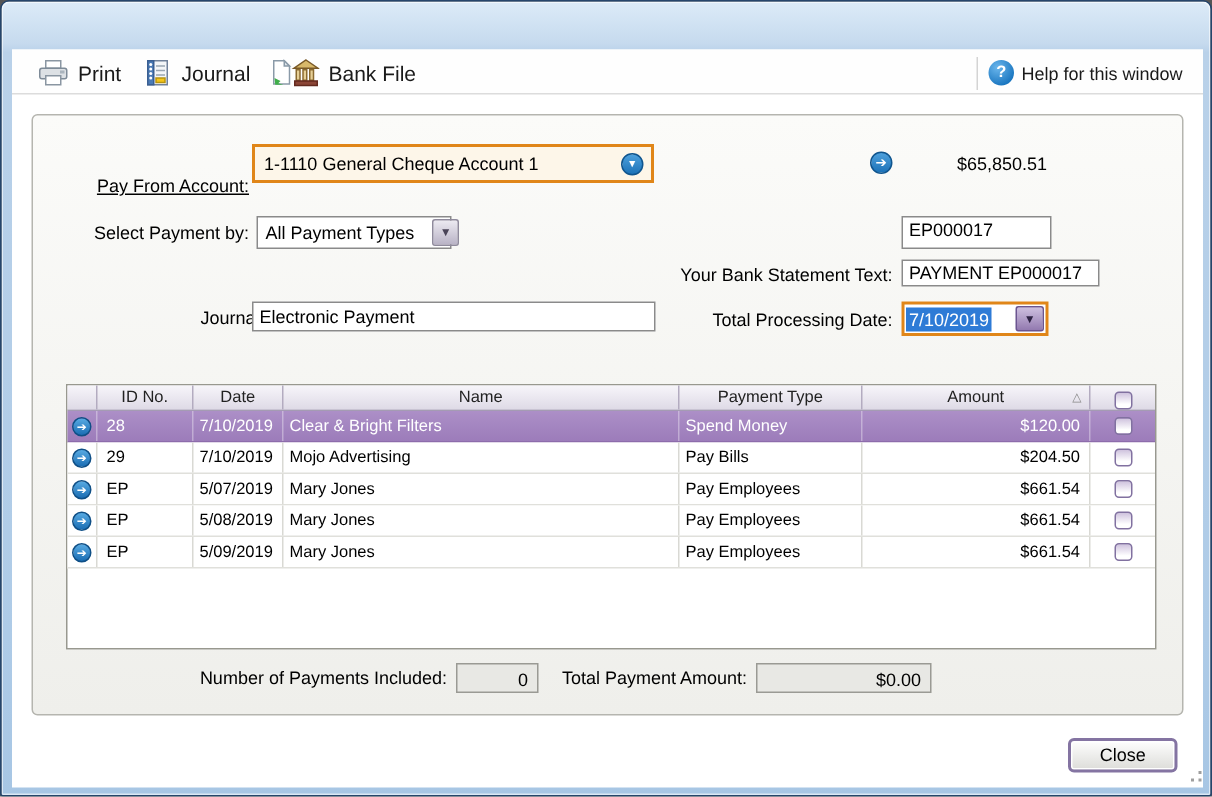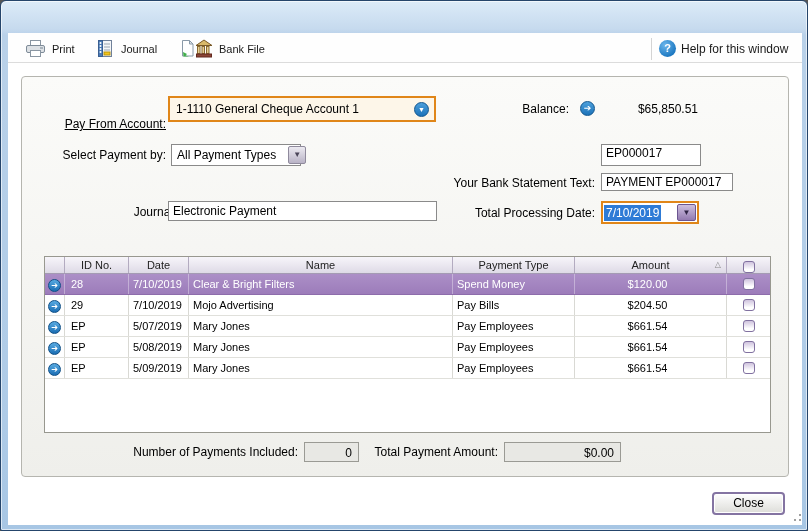--- a/index.html
+++ b/index.html
@@ -30,21 +30,21 @@
     background:linear-gradient(#f6bca8,#ea8c70 45%,#d5654b 50%,#e28a70);
     border-color:#993f2d; color:#fff; font-size:11px; font-weight:bold;
     text-align:center; line-height:17px; text-shadow:0 1px 1px rgba(0,0,0,.4);
   }
   .glyph-min { position:absolute; left:12px; bottom:4px; width:10px; height:3px; background:#3f5871; }
   .glyph-max { position:absolute; left:12px; top:5px; width:10px; height:8px; border:1px solid #3f5871; border-top-width:3px; }
   
   .client { position:absolute; left:7px; top:32px; width:794px; height:492px; background:#fff; }
   
   .toolbar { position:absolute; left:7px; top:32px; width:794px; height:30px; background:#fefefe; border-bottom:1px solid #dcdcdc; }
-  .tool-item { position:absolute; top:0; height:29px; display:flex; align-items:center; gap:6px; font-size:11px; color:#1a1a1a; padding:0 4px; cursor:default; }
+  .tool-item { position:absolute; top:0; height:29px; display:flex; align-items:center; gap:6px; font-size:14px; color:#1a1a1a; padding:0 4px; cursor:default; }
   .tool-print { left:20px; } .tool-journal { left:90px; } .tool-bankfile { left:176px; }
   .help-sep { position:absolute; left:650px; top:4px; width:1px; height:22px; background:#d4d4d4; }
   .help-item { position:absolute; left:658px; top:0; height:29px; display:flex; align-items:center; gap:5px; font-size:12px; color:#1a1a1a; }
   .help-circle { width:17px; height:17px; border-radius:50%; background:radial-gradient(circle at 35% 30%,#6ab6ec,#1a76c0 75%); color:#fff; font-weight:bold; font-size:11px; text-align:center; line-height:17px; }
   
   .panel { position:absolute; left:20px; top:75px; width:768px; height:401px; background:linear-gradient(#fbfbf9,#efefeb); border:1px solid #b5b5af; border-radius:4px; }
   .flabel { position:absolute; font-size:12px; color:#000; text-align:right; height:15px; line-height:15px; }
   .fvalue { font-size:12px; color:#000; }
   
   .combo-account { position:absolute; left:167px; top:95px; width:268px; height:26px; background:#fdf6e9; border:2px solid #e08619; display:flex; align-items:center; }
@@ -73,21 +73,21 @@
   .th { font-size:11px; color:#222; text-align:center; line-height:16px; border-right:1px solid #b3abc0; position:relative; white-space:nowrap; }
   .trow { display:flex; height:21px; border-bottom:1px solid #e0e0db; background:#fff; }
   .trow.selected { background:linear-gradient(#ac8fc7,#9c7cba); color:#fff; border-bottom:1px solid #8d6cab; }
   .td { font-size:11px; line-height:20px; border-right:1px solid #d9d9d4; white-space:nowrap; overflow:hidden; }
   .trow.selected .td { border-right-color:rgba(255,255,255,.35); }
   .c-arrow { width:20px; text-align:center; }
   .c-id { width:64px; padding-left:6px; }
   .c-date { width:60px; padding-left:4px; }
   .c-name { width:264px; padding-left:4px; }
   .c-type { width:122px; padding-left:4px; }
-  .c-amount { width:152px; text-align:center; padding-right:6px; }
+  .c-amount { width:152px; text-align:right; padding-right:6px; }
   .c-check { width:43px; text-align:center; border-right:none; padding:0; }
   .th.c-id,.th.c-date,.th.c-name,.th.c-type { padding:0; text-align:center; }
   .th.c-amount { padding:0; text-align:center; }
   .sort { position:absolute; right:5px; top:0; font-size:8px; color:#8a8a8a; }
   .row-arrow { display:inline-block; width:13px; height:13px; margin-top:3px; border-radius:50%; background:linear-gradient(#58aae2,#1a6db3); border:1px solid #0f4f86; color:#fff; font-size:8px; line-height:12px; text-align:center; }
   .cbox { display:inline-block; width:12px; height:12px; margin-top:4px; border:1px solid #8171a0; border-radius:3px; background:linear-gradient(#cfc3de,#fff 75%); }
   
   .ro-field { position:absolute; background:#e8e8e4; border:1px solid #9a9a94; font-size:12px; text-align:right; padding:2px 6px 0 4px; line-height:16px; }
   .f-count { left:303px; top:441px; width:55px; height:20px; }
   .f-total { left:503px; top:441px; width:117px; height:20px; }
@@ -153,21 +153,20 @@
 
   <div class="panel"></div>
 
   <div class="flabel" style="left:20px; top:116px; width:145px;text-decoration:underline;">Pay From Account:</div>
   <div class="combo-account">
     <span class="txt">1-1110 General Cheque Account 1</span>
     <span class="blue-circle">
         <span class="chev">▼</span>
       </span>
   </div>
-  <div class="flabel" style="left:450px; top:101px; width:118px;">Balance:</div>
   <span class="blue-circle balance-icon">
       <span class="arrowg">➔</span>
     </span>
   <div class="fvalue balance-val">$65,850.51</div>
 
   <div class="flabel" style="left:20px; top:147px; width:145px;">Select Payment by:</div>
   <div class="dd">
     <span class="txt">All Payment Types</span>
     <span class="dd-btn">▼</span>
   </div>

